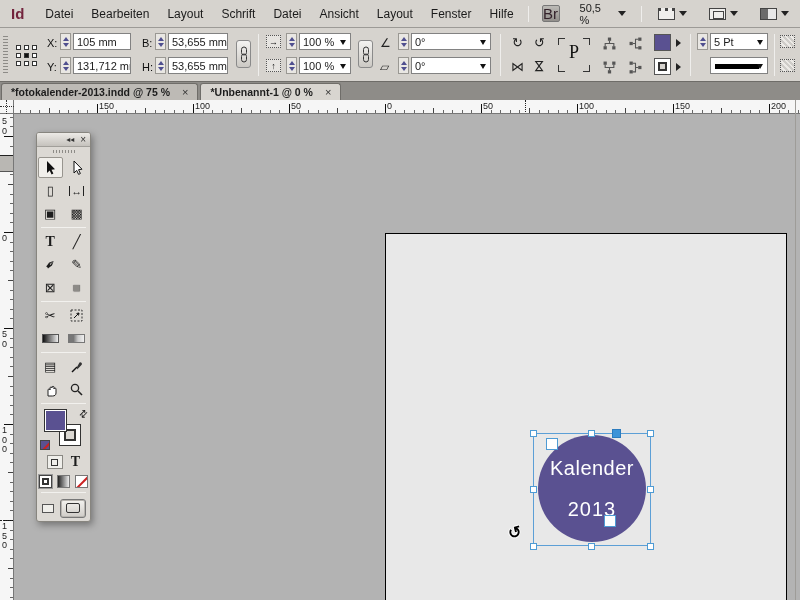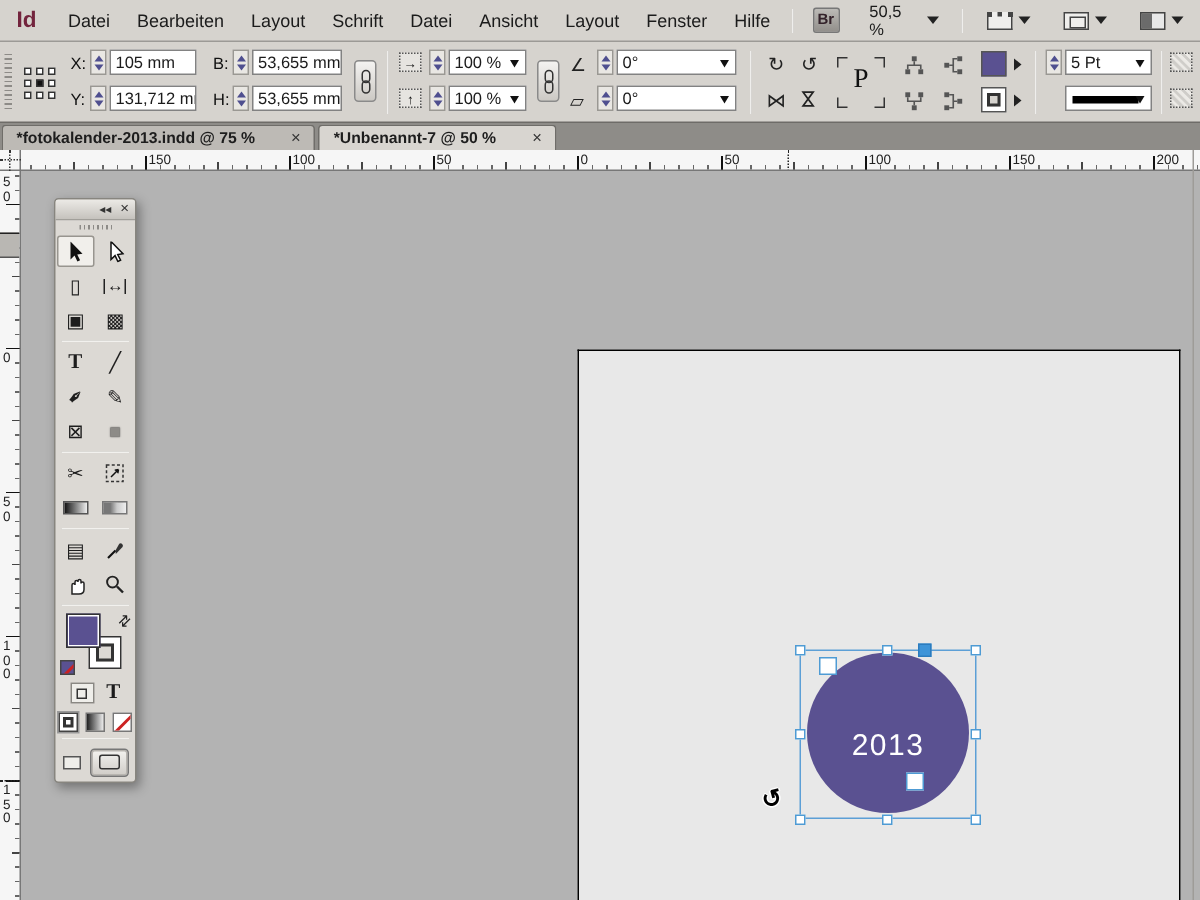--- a/index.html
+++ b/index.html
@@ -9,21 +9,21 @@
 
   
   .menubar{position:absolute;left:0;top:0;width:800px;height:28px;background:#d6d3ce;
            border-bottom:1px solid #9c9a96;display:flex;align-items:center}
   .logo{font-weight:bold;font-size:15px;color:#73243d;padding:0 12px 0 11px}
   .menu-item{padding:0 9px;font-size:12px;cursor:default}
   .vsep{width:1px;height:16px;background:#a3a19d;border-right:1px solid #efeeec;margin:0 5px}
   .br-btn{width:22px;height:17px;margin:0 10px 0 8px;border:1px solid #777;border-radius:2px;
           background:linear-gradient(#bab8b4,#939ší)}
   .br-btn{background:linear-gradient(#bcbab6,#928f8b);display:flex;align-items:center;justify-content:center;
-          font-size:10px;font-weight:bold;color:#33222a}
+          font-size:15px;font-weight:normal;color:#33222a}
   .zoom-dd{display:flex;align-items:center;font-size:11px;padding:0 10px;gap:16px}
   .caret-dn{width:0;height:0;border:4px solid transparent;border-top:5px solid #222;margin-top:4px}
   .tb-dd{display:flex;align-items:center;gap:4px;margin:0 11px}
   .ic-view{width:17px;height:12px;border:1px solid #444;background:#efeeec;border-top:3px dotted #444}
   .ic-screen{width:17px;height:12px;border:1px solid #444;background:#efeeec;position:relative}
   .ic-screen::after{content:"";position:absolute;left:3px;top:2px;width:9px;height:6px;border:1px solid #444}
   .ic-ws{width:17px;height:12px;border:1px solid #444;
          background:linear-gradient(90deg,#6b6b6b 0 7px,#e8e8e8 7px)}
 
   
@@ -63,21 +63,21 @@
   .treec{position:absolute;width:22px;height:18px;display:flex;align-items:center;justify-content:center}
   .sw{position:absolute;width:17px;height:17px;border:1px solid #555}
   .sw-fill{background:#5a5191}
   .sw-str{background:#fff;position:relative}
   .sw-str::after{content:"";position:absolute;left:3px;top:3px;right:3px;bottom:3px;border:2px solid #333;background:#d6d3ce}
   .sw-car{position:absolute;width:0;height:0;border:4px solid transparent;border-left:5px solid #222}
   .strokebar{position:absolute;left:4px;top:6px;width:44px;height:5px;background:#000}
 
   
   .tabstrip{position:absolute;left:0;top:82px;width:800px;height:18px;background:#8e8c88;display:flex}
-  .tab{display:flex;align-items:center;gap:24px;padding:0 9px;margin:1px 1px 0 1px;height:17px;
+  .tab{display:flex;align-items:center;gap:12px;padding:0 9px;margin:1px 1px 0 1px;height:17px;
        border:1px solid #6f6d69;border-bottom:none;border-radius:3px 3px 0 0;
        font-size:10.5px;font-weight:bold;color:#1d1d1d;white-space:nowrap}
   .tab.inactive{background:#bdbab5}
   .tab.active{background:#d8d5d0}
   .tab .x{font-weight:normal;font-size:11px;color:#333}
 
   
   .corner{position:absolute;left:0;top:100px;width:14px;height:14px;background:#f6f6f6;
           border-right:1px solid #777;border-bottom:1px solid #777}
   .corner::before{content:"";position:absolute;left:0;top:6px;width:14px;border-top:1px dotted #333}
@@ -365,21 +365,21 @@
     <div class="scibx" style="left:780px;top:7px;background:repeating-linear-gradient(45deg,#cfcdc9 0 2px,#eceae6 2px 4px)"></div>
     <div class="scibx" style="left:780px;top:31px;background:repeating-linear-gradient(45deg,#cfcdc9 0 2px,#eceae6 2px 4px)"></div>
   </div>
 
   <div class="tabstrip">
     <div class="tab inactive">
       <span>*fotokalender-2013.indd @ 75 %</span>
       <span class="x">×</span>
     </div>
     <div class="tab active">
-      <span>*Unbenannt-7 @ 50 %</span>
+      <span>*Unbenannt-1 @ 0 %</span>
       <span class="x">×</span>
     </div>
   </div>
 
   <div class="corner"></div>
 
   <div class="hruler">
     <div class="hticks">
         <div class="mi"></div>
         <div class="me"></div>
@@ -407,20 +407,21 @@
     <span class="vlab" style="top:216px">50</span>
     <span class="vlab" style="top:312px">100</span>
     <span class="vlab" style="top:408px">150</span>
     <div class="vband" style="top:41px;height:17px"></div>
     <div class="vguide" style="top:406px"></div>
   </div>
 
   <div class="page"></div>
 
   <div class="art-circle">
+    <div class="l1">Kalender</div>
     <div class="l2">2013</div>
   </div>
 
   <div class="selrect"></div>
 
   <div class="hd" style="left:530px;top:430px"></div>
   <div class="hd" style="left:588px;top:430px"></div>
   <div class="hd" style="left:647px;top:430px"></div>
   <div class="hd" style="left:530px;top:486px"></div>
   <div class="hd" style="left:647px;top:486px"></div>

